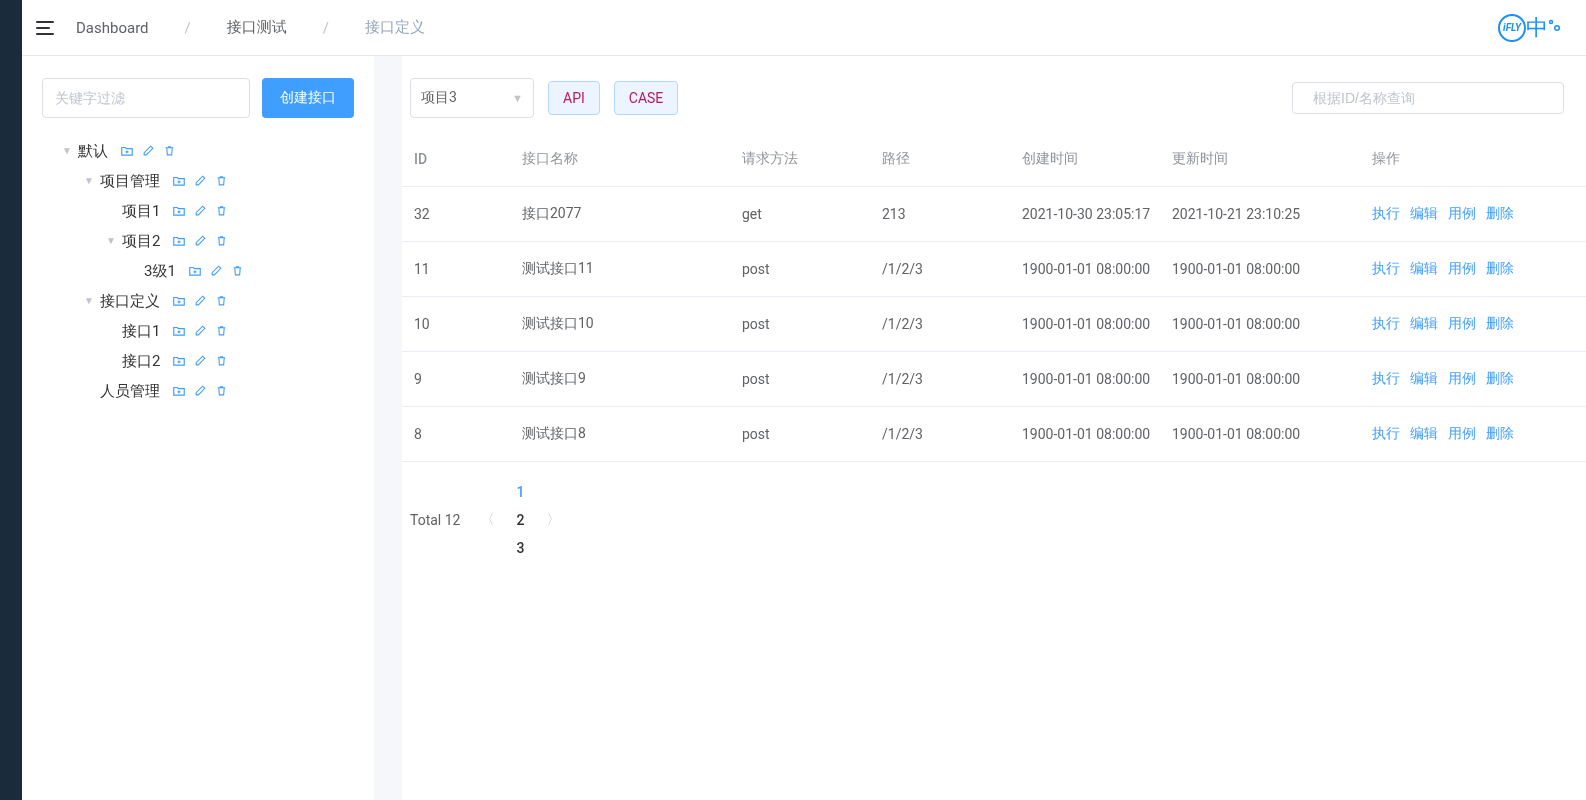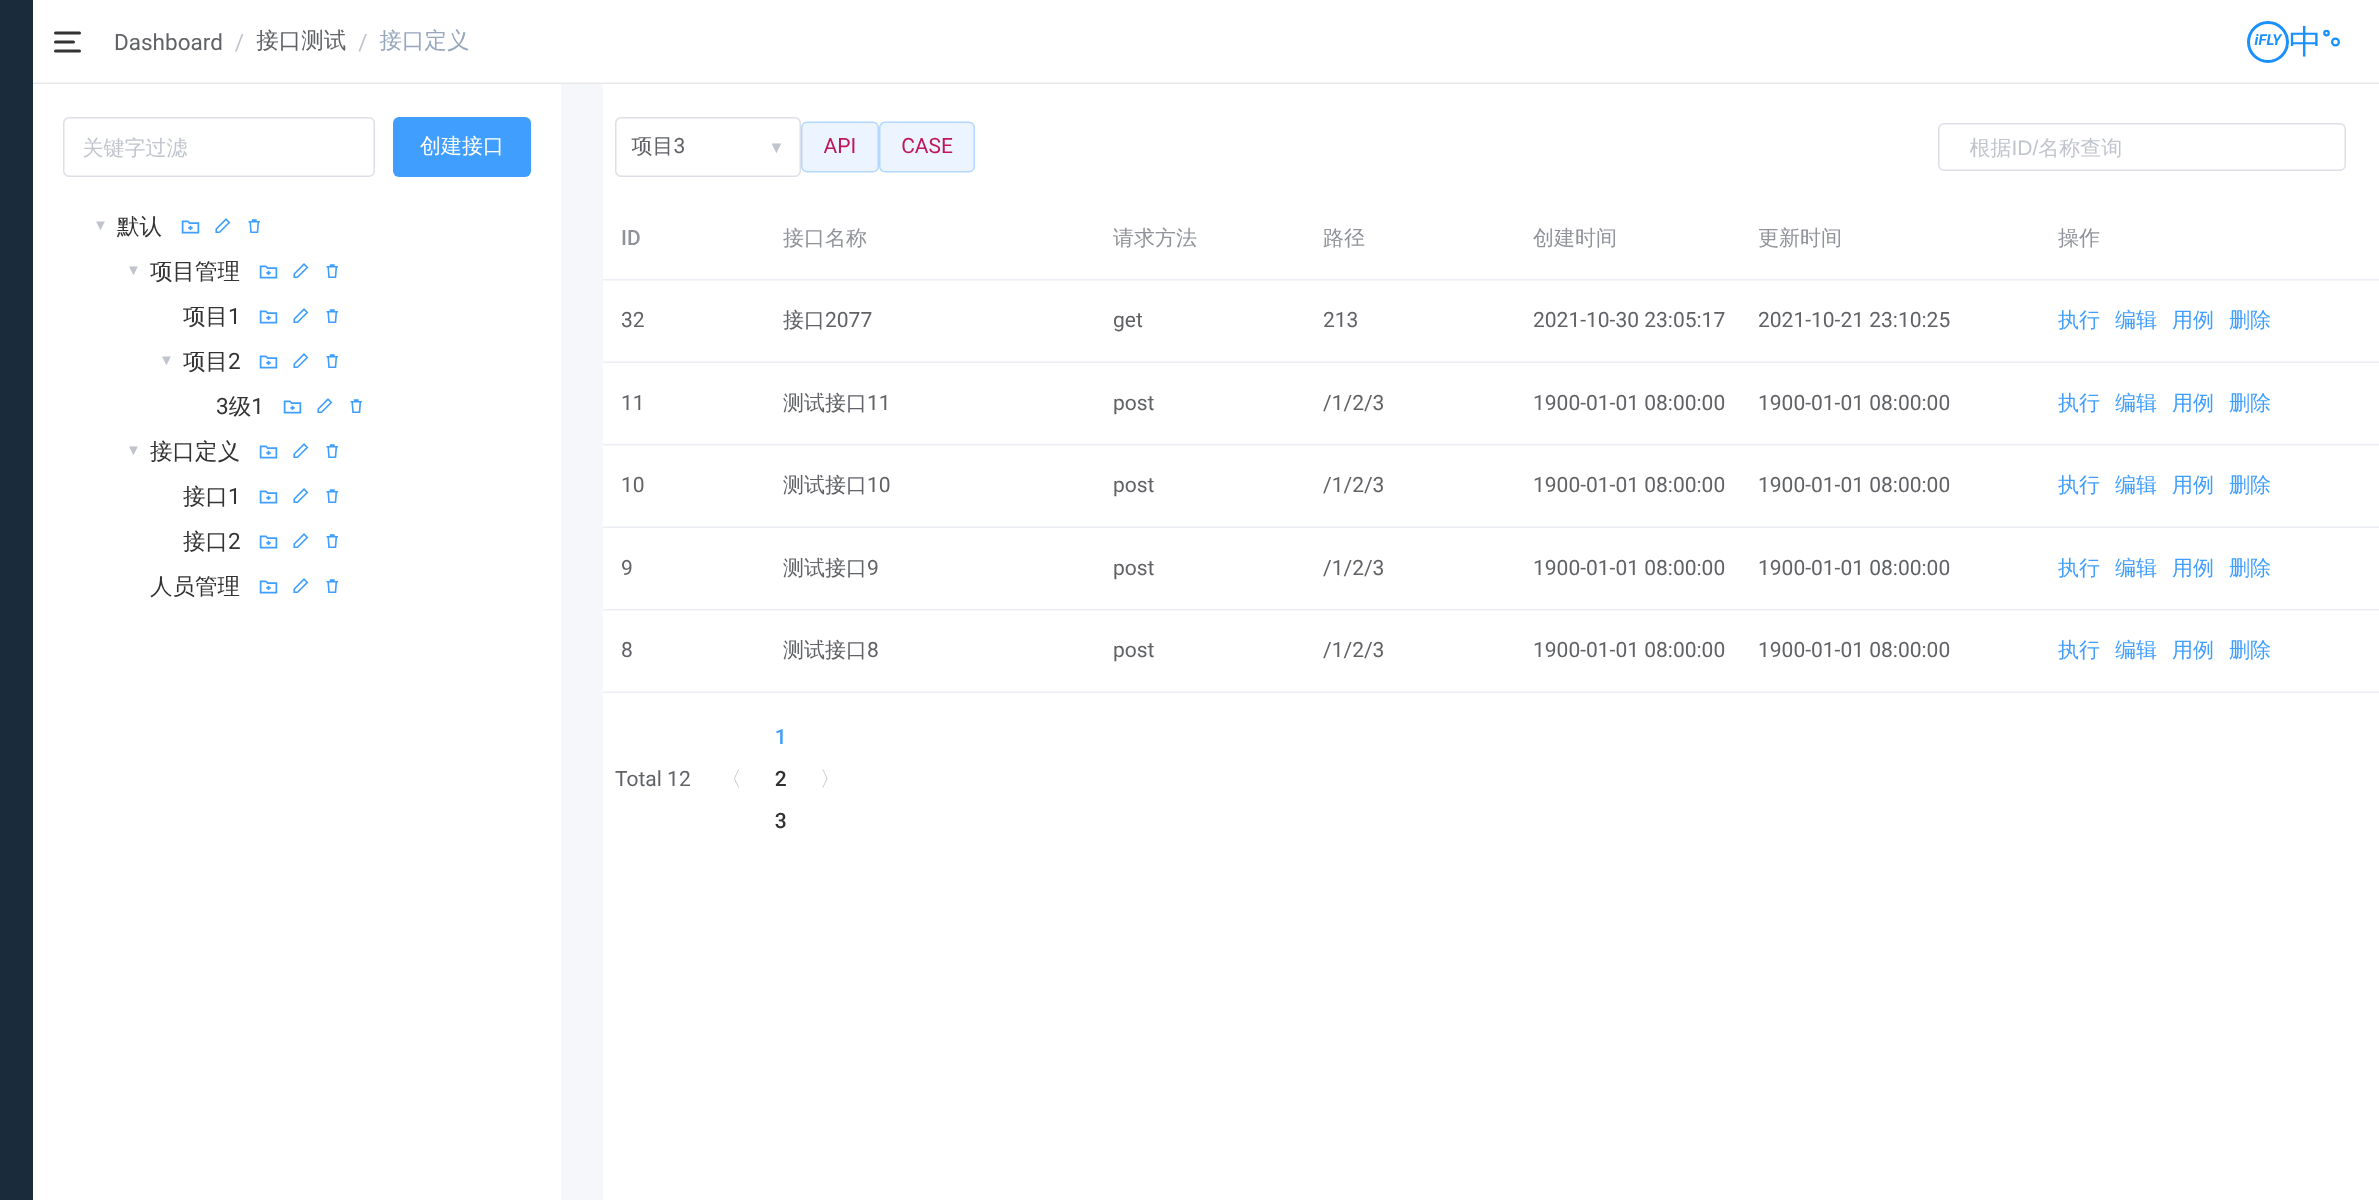--- a/index.html
+++ b/index.html
@@ -6,21 +6,21 @@
 body { font-family: -apple-system, BlinkMacSystemFont, "Segoe UI", Roboto, "Helvetica Neue", Arial, sans-serif; font-size: 14px; color: #303133; background: #fff; }
 .app { display: flex; height: 800px; width: 1586px; }
 .sidebar-stub { width: 22px; background: #1a2b3c; }
 .main { flex: 1; display: flex; flex-direction: column; }
 .topbar { display: flex; align-items: center; height: 56px; padding: 0 14px; border-bottom: 1px solid #e8e8e8; }
 .menu-toggle { width: 22px; height: 22px; margin-right: 18px; cursor: pointer; display:flex; flex-direction:column; justify-content:center; gap:4px; }
 .menu-toggle span { display:block; height:2px; background:#333; border-radius:1px; }
 .menu-toggle span:nth-child(1){width:18px}
 .menu-toggle span:nth-child(2){width:14px}
 .menu-toggle span:nth-child(3){width:18px}
-.breadcrumb { display: flex; align-items: center; font-size: 15px; }
+.breadcrumb { display: flex; align-items: center; font-size: 15px; gap: 28px; }
 .breadcrumb .sep { margin: 0 8px; color: #c0c4cc; }
 .breadcrumb .crumb { color: #606266; }
 .breadcrumb .crumb.current { color: #97a8be; }
 .topbar-right { margin-left: auto; display: flex; align-items: center; padding-right: 6px; }
 .ifly-badge { width: 28px; height: 28px; border: 2px solid #1890ff; border-radius: 50%; display:flex; align-items:center; justify-content:center; color:#1890ff; font-size:10px; font-weight:bold; font-style:italic; }
 .lang-zh { color:#1890ff; font-size: 22px; font-weight:500; }
 .tool-icon { width: 18px; height:18px; color:#1890ff; }
 .content { flex:1; display:flex; background:#f5f7fa; }
 .left-panel { width: 352px; background:#fff; padding: 22px 20px; }
 .filter-row { display:flex; gap:12px; margin-bottom:18px; }
@@ -34,21 +34,21 @@
 .tree .caret { width:10px; text-align:center; color:#c0c4cc; font-size:10px; cursor:pointer; }
 .tree .caret.blank { visibility:hidden; }
 .tree .label { cursor:pointer; }
 .tree .icons { display:flex; gap:8px; margin-left:6px; }
 .tree .ic { color:#409eff; font-size:13px; cursor:pointer; }
 .lvl1 { padding-left: 20px; }
 .lvl2 { padding-left: 42px; }
 .lvl3 { padding-left: 64px; }
 .lvl4 { padding-left: 86px; }
 .right-panel { flex:1; background:#fff; margin-left:28px; padding:22px 0 22px 0; }
-.toolbar { display:flex; align-items:center; gap:0; padding: 0 22px 14px 8px; }
+.toolbar { display:flex; align-items:center; gap:14px; padding: 0 22px 14px 8px; }
 .project-select { width:124px; height:40px; border:1px solid #dcdfe6; border-radius:4px; display:flex; align-items:center; justify-content:space-between; padding:0 10px; cursor:pointer; color:#606266; }
 .project-select .chev { color:#c0c4cc; font-size:11px; }
 .pill { border:1px solid #b3d8ff; background:#ecf5ff; color:#be185d; border-radius:4px; padding:8px 14px; font-size:14px; cursor:pointer; }
 .search-input { margin-left:auto; width:272px; height:32px; border:1px solid #dcdfe6; border-radius:4px; padding:0 20px; font-size:14px; }
 .search-input::placeholder { color:#c0c4cc; }
 .table { width:100%; border-collapse:collapse; }
 .table th, .table td { text-align:left; padding:18px 10px; font-size:14px; color:#606266; border-bottom:1px solid #ebeef5; }
 .table th { color:#909399; font-weight:500; }
 .table th:first-child, .table td:first-child { padding-left: 12px; }
 .col-id{width:110px}

